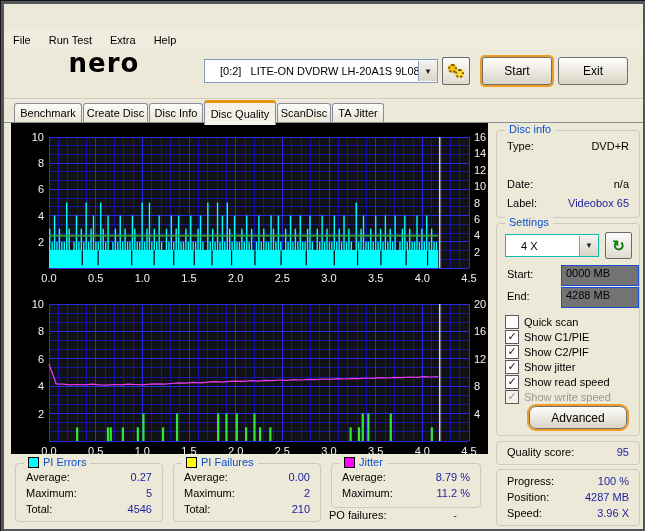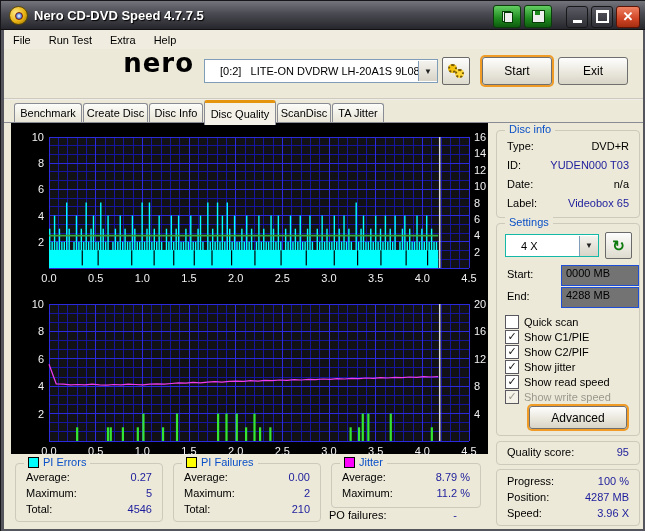--- a/index.html
+++ b/index.html
@@ -30,21 +30,21 @@
   .glyph-save:after{content:"";position:absolute;left:2px;top:0;width:5px;height:4px;background:#1e8a1e;}
   .glyph-min{width:9px;height:3px;background:#fff;margin-top:9px;}
   .glyph-max{width:9px;height:8px;border:2px solid #fff;border-top-width:3px;}
   .glyph-x{font-size:13px;font-weight:bold;line-height:1;}
   
   .menubar{position:absolute;left:3px;top:29px;width:639px;height:19px;background:#f0ede0;
     display:flex;align-items:center;font-size:11px;border-bottom:1px solid #d8d4c4;}
   .menu-item{padding:2px 9px;color:#000;}
   
   .header{position:absolute;left:3px;top:48px;width:639px;height:49px;background:#ece9d8;}
-  .logo{position:absolute;left:10px;top:1px;width:180px;text-align:right;color:#000;}
+  .logo{position:absolute;left:10px;top:1px;width:180px;text-align:center;color:#000;}
   .logo-top{font-size:26px;font-weight:bold;letter-spacing:1px;line-height:26px;font-family:"DejaVu Sans",sans-serif;}
   .logo-bottom{font-size:13px;font-weight:bold;font-style:italic;letter-spacing:1px;line-height:14px;}
   .combo{position:absolute;left:200px;top:10px;width:232px;height:22px;background:#fff;
     border:1px solid #7f9db9;display:flex;align-items:center;font-size:11px;}
   .combo-text{flex:1;padding-left:15px;white-space:pre;overflow:hidden;}
   .combo-btn{width:18px;height:20px;background:linear-gradient(#f4f3ee,#d8d4c8);border-left:1px solid #7f9db9;
     display:flex;align-items:center;justify-content:center;font-size:8px;color:#222;}
   .gearbtn{position:absolute;left:438px;top:8px;width:26px;height:26px;border:1px solid #6a6a6a;
     background:linear-gradient(#fdfdfd,#dedbce);border-radius:2px;display:flex;align-items:center;justify-content:center;}
   .gears{position:relative;width:16px;height:14px;}
@@ -81,52 +81,27 @@
     background:linear-gradient(#fdfdfd,#dedbce);display:flex;align-items:center;justify-content:center;
     color:#0c7a0c;font-size:15px;font-weight:bold;}
   .field{position:absolute;left:64px;width:68px;height:17px;background:#737373;border:1px solid #1d4ed8;
     font-size:11px;padding:1px 4px;color:#000;}
   .flabel{position:absolute;left:10px;font-size:11px;color:#000;}
   .cbrow{position:absolute;left:8px;height:15px;display:flex;align-items:center;gap:5px;font-size:11px;color:#000;}
   .cb{width:12px;height:12px;background:#fff;border:1px solid #58585e;font-size:11px;line-height:11px;
      text-align:center;color:#111;}
   .cbrow.disabled{color:#9a988c;}
   .cbrow.disabled .cb{color:#9a988c;background:#f4f2e8;}
-  .btn-advanced{left:32px;top:182px;width:96px;height:21px;box-shadow:0 0 0 2px #ef9b26;position:absolute;}
+  .btn-advanced{left:32px;top:182px;width:96px;height:21px;box-shadow:0 0 0 2px #ef9b26;position:absolute;border-radius:7px;}
 </style>
 </head>
 <body>
 
 <div class="window">
 
-  <div class="titlebar">
-    <div class="appicon"></div>
-    <div class="title-text">Nero CD-DVD Speed 4.7.7.5</div>
-    <div class="tb-buttons">
-      <div class="tb-green">
-          <span class="glyph-copy">
-            <i></i>
-            <i></i>
-          </span>
-        </div>
-      <div class="tb-green">
-          <span class="glyph-save"></span>
-        </div>
-      <div class="tb-gap"></div>
-      <div class="tb-sys">
-          <span class="glyph-min"></span>
-        </div>
-      <div class="tb-sys">
-          <span class="glyph-max"></span>
-        </div>
-      <div class="tb-sys tb-close">
-          <span class="glyph-x">✕</span>
-        </div>
-    </div>
-  </div>
 
   <div class="menubar">
     <span class="menu-item">File</span>
     <span class="menu-item">Run Test</span>
     <span class="menu-item">Extra</span>
     <span class="menu-item">Help</span>
   </div>
 
   <div class="header">
     <div class="logo">
@@ -534,24 +509,20 @@
         <text x="458" y="165" fill="#f2f2f2" font-size="11px" text-anchor="middle" font-family="&quot;Liberation Sans&quot;,sans-serif">4.5</text>
       </svg>
   </div>
 
   <div class="gbox" style="left:495px;top:129px;width:142px;height:86px;">
     <span class="gtitle">Disc info</span>
     <div class="grow" style="top:9px;">
         <span class="lbl">Type:</span>
         <span class="val val-dark">DVD+R</span>
       </div>
-    <div class="grow" style="top:28px;">
-        <span class="lbl">ID:</span>
-        <span class="val">YUDEN000 T03</span>
-      </div>
     <div class="grow" style="top:47px;">
         <span class="lbl">Date:</span>
         <span class="val val-dark">n/a</span>
       </div>
     <div class="grow" style="top:66px;">
         <span class="lbl">Label:</span>
         <span class="val">Videobox 65</span>
       </div>
   </div>
 

